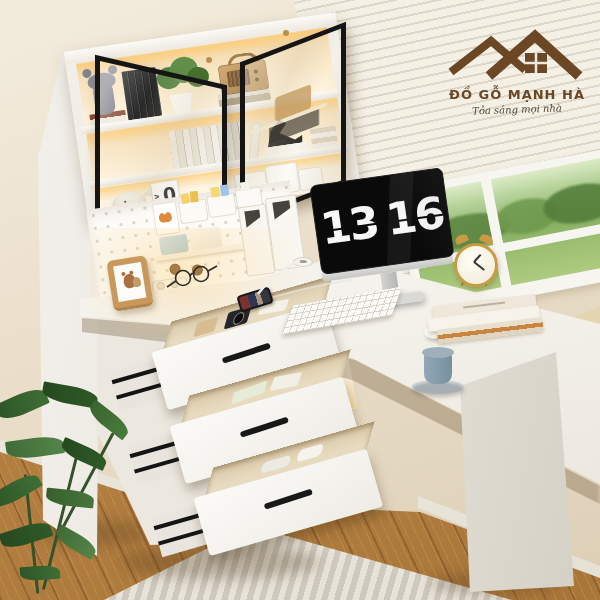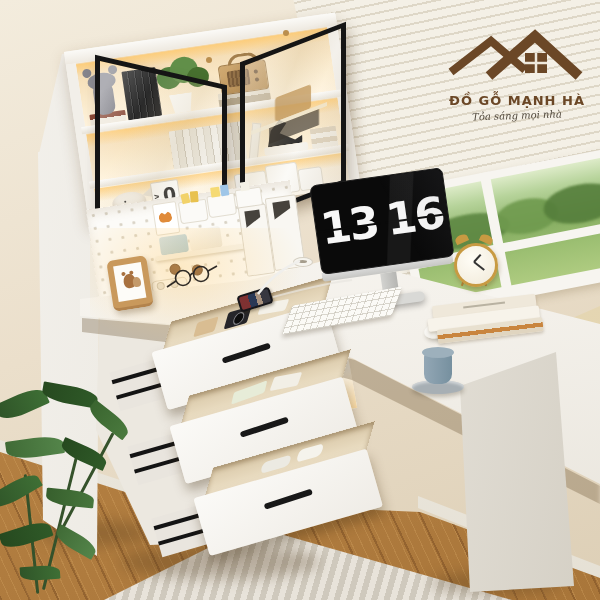--- a/index.html
+++ b/index.html
@@ -18,21 +18,21 @@
   #bush1{left:6%;top:28%;width:40%;height:30%;background:#5d8742;opacity:.9;}
   #bush2{left:40%;top:24%;width:30%;height:32%;background:#6f9a4e;opacity:.9;}
   #bush3{right:1%;top:20%;width:36%;height:36%;background:#557e3b;opacity:.9;}
   #win-mullion{left:38%;top:0;width:10px;height:100%;background:#f7f5f0;}
   #win-rail{left:0;top:56%;width:100%;height:9px;background:#f7f5f0;}
   #sill{clip-path:polygon(545px 330px,600px 306px,600px 356px,548px 374px);left:0;top:0;width:600px;height:600px;
     background:linear-gradient(150deg,#efe3c4,#e0d0aa);}
 
   
   #logo{left:438px;top:28px;width:158px;text-align:center;}
-  #logo-name{font-size:13px;font-weight:bold;color:#6b4726;letter-spacing:1px;margin-top:7px;}
+  #logo-name{font-size:13px;font-weight:bold;color:#6b4726;letter-spacing:1px;margin-top:1px;}
   #logo-tagline{font-family:"DejaVu Serif",serif;font-style:italic;font-size:10px;color:#4e463a;margin-top:2px;transform:rotate(-2deg);}
 
   
   #floor{left:0;top:0;width:600px;height:600px;
     clip-path:polygon(0 452px,150px 500px,420px 512px,600px 578px,600px 600px,0 600px);
     background:linear-gradient(160deg,#c08a4a,#a9763a);}
   #floor::after{content:"";position:absolute;inset:0;
     background:repeating-linear-gradient(65deg,rgba(122,77,35,.5) 0 2px,transparent 2px 26px),
                repeating-linear-gradient(65deg,rgba(214,166,100,.30) 0 1px,transparent 1px 9px),
                radial-gradient(ellipse at 80% 30%,rgba(255,230,170,.22),transparent 60%);}

